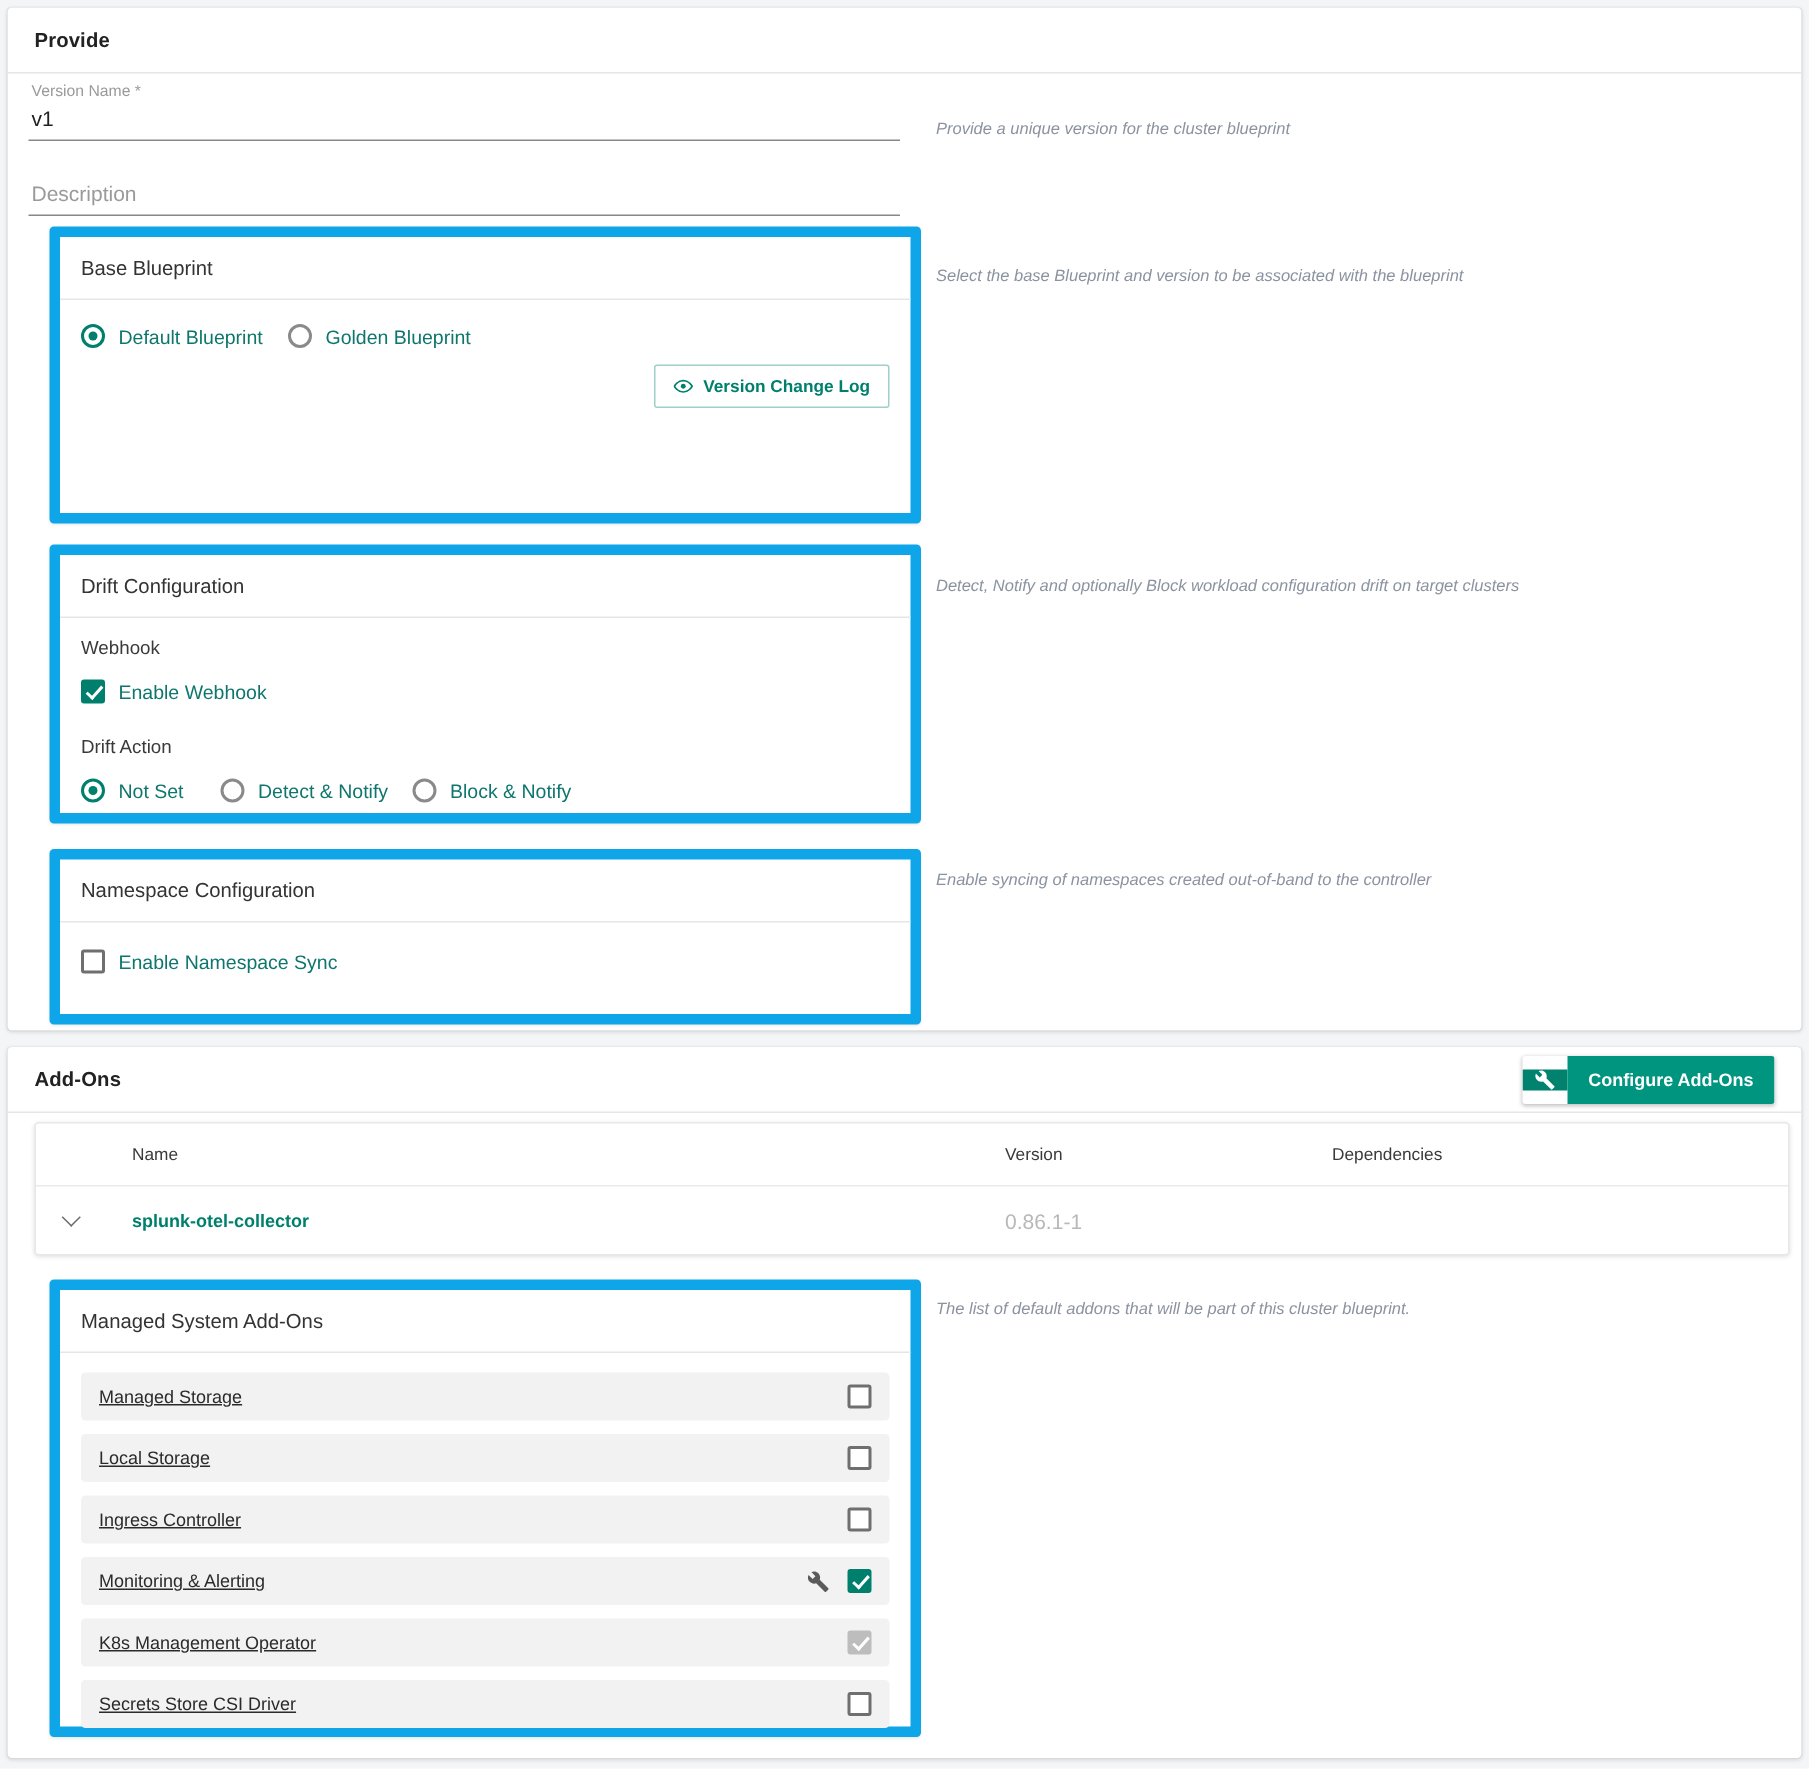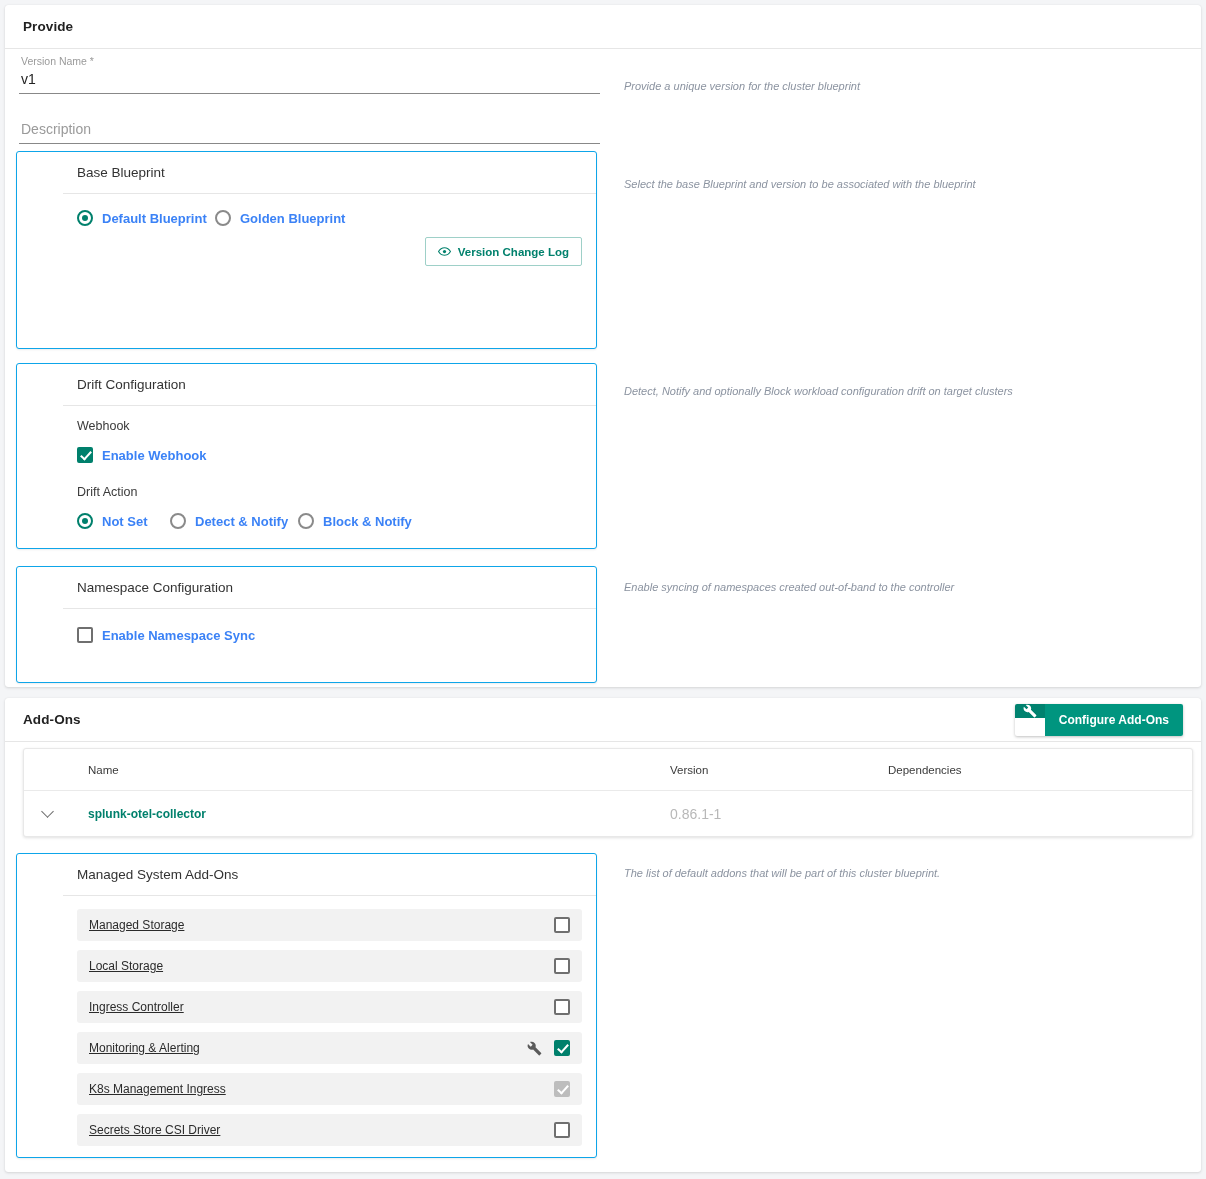--- a/index.html
+++ b/index.html
@@ -64,27 +64,26 @@
     color: #9a9a9a;
     padding: 2px 2px 4px 2px;
     border-bottom: 1px solid #888;
     line-height: 19px;
     min-height: 25px;
   }
 
   
   .panel {
     position: absolute;
-    left: 11px;
+    left: 28px;
     width: 581px;
     background: #fff;
-    border: 1px solid #0ea5e9;
+    border: 7px solid #0ea5e9;
     border-radius: 3px;
     box-shadow: 0 1px 2px rgba(0,0,0,0.08);
-    padding-left: 46px;
   }
   .panel-head {
     height: 42px;
     display: flex;
     align-items: center;
     padding: 0 14px;
     border-bottom: 1px solid #e6e6e6;
     font-size: 13.5px;
     color: #333;
   }
@@ -96,21 +95,21 @@
     width: 16px; height: 16px; border-radius: 50%;
     border: 2px solid #8a8a8a; background: #fff;
     display: inline-block; position: relative; flex: 0 0 auto;
   }
   .radio.checked { border-color: #00806c; }
   .radio.checked::after {
     content: ""; position: absolute;
     left: 3px; top: 3px; width: 6px; height: 6px;
     border-radius: 50%; background: #00806c;
   }
-  .opt-label { font-size: 13px; color: #3b82f6; margin-left: 9px; font-weight: bold; }
+  .opt-label { font-size: 13px; color: #0f766e; margin-left: 9px; }
 
   .checkbox {
     width: 16px; height: 16px; border-radius: 2px;
     border: 2px solid #6f6f6f; background: #fff;
     display: inline-block; position: relative; flex: 0 0 auto;
   }
   .checkbox.checked {
     background: #00806c; border-color: #00806c;
   }
   .checkbox.checked::after {
@@ -157,21 +156,21 @@
     background: #fff;
     font-size: 11.5px;
     font-weight: bold;
     padding: 7px 12px;
     border-radius: 2px;
     cursor: pointer;
   }
 
   
   .btn-split {
-    display: flex; align-items: flex-start;
+    display: flex; align-items: center;
     border-radius: 2px; overflow: hidden; cursor: pointer;
     box-shadow: 0 1px 3px rgba(0,0,0,0.25);
   }
   .btn-split-icon {
     background: #00826f;
     width: 30px;
     display: flex; align-items: center; justify-content: center;
   }
   .btn-split-text {
     background: #00957f;
@@ -415,21 +414,21 @@
             <span>
               <svg width="15" height="15" viewBox="0 0 24 24" fill="#5a5a5a">
                 <path d="M22.7 19l-9.1-9.1c.9-2.3.4-5-1.5-6.9-2-2-5-2.4-7.4-1.3L9 6 6 9 1.6 4.7C.4 7.1.9 10.1 2.9 12.1c1.9 1.9 4.6 2.4 6.9 1.5l9.1 9.1c.4.4 1 .4 1.4 0l2.3-2.3c.5-.4.5-1.1.1-1.4z"></path>
               </svg>
             </span>
             <span class="checkbox checked"></span>
           </span>
         </div>
 
         <div class="msa-row">
-          <span>K8s Management Ingress</span>
+          <span>K8s Management Operator</span>
           <span class="msa-right">
             <span class="checkbox disabled-checked"></span>
           </span>
         </div>
 
         <div class="msa-row">
           <span>Secrets Store CSI Driver</span>
           <span class="msa-right">
             <span class="checkbox"></span>
           </span>

